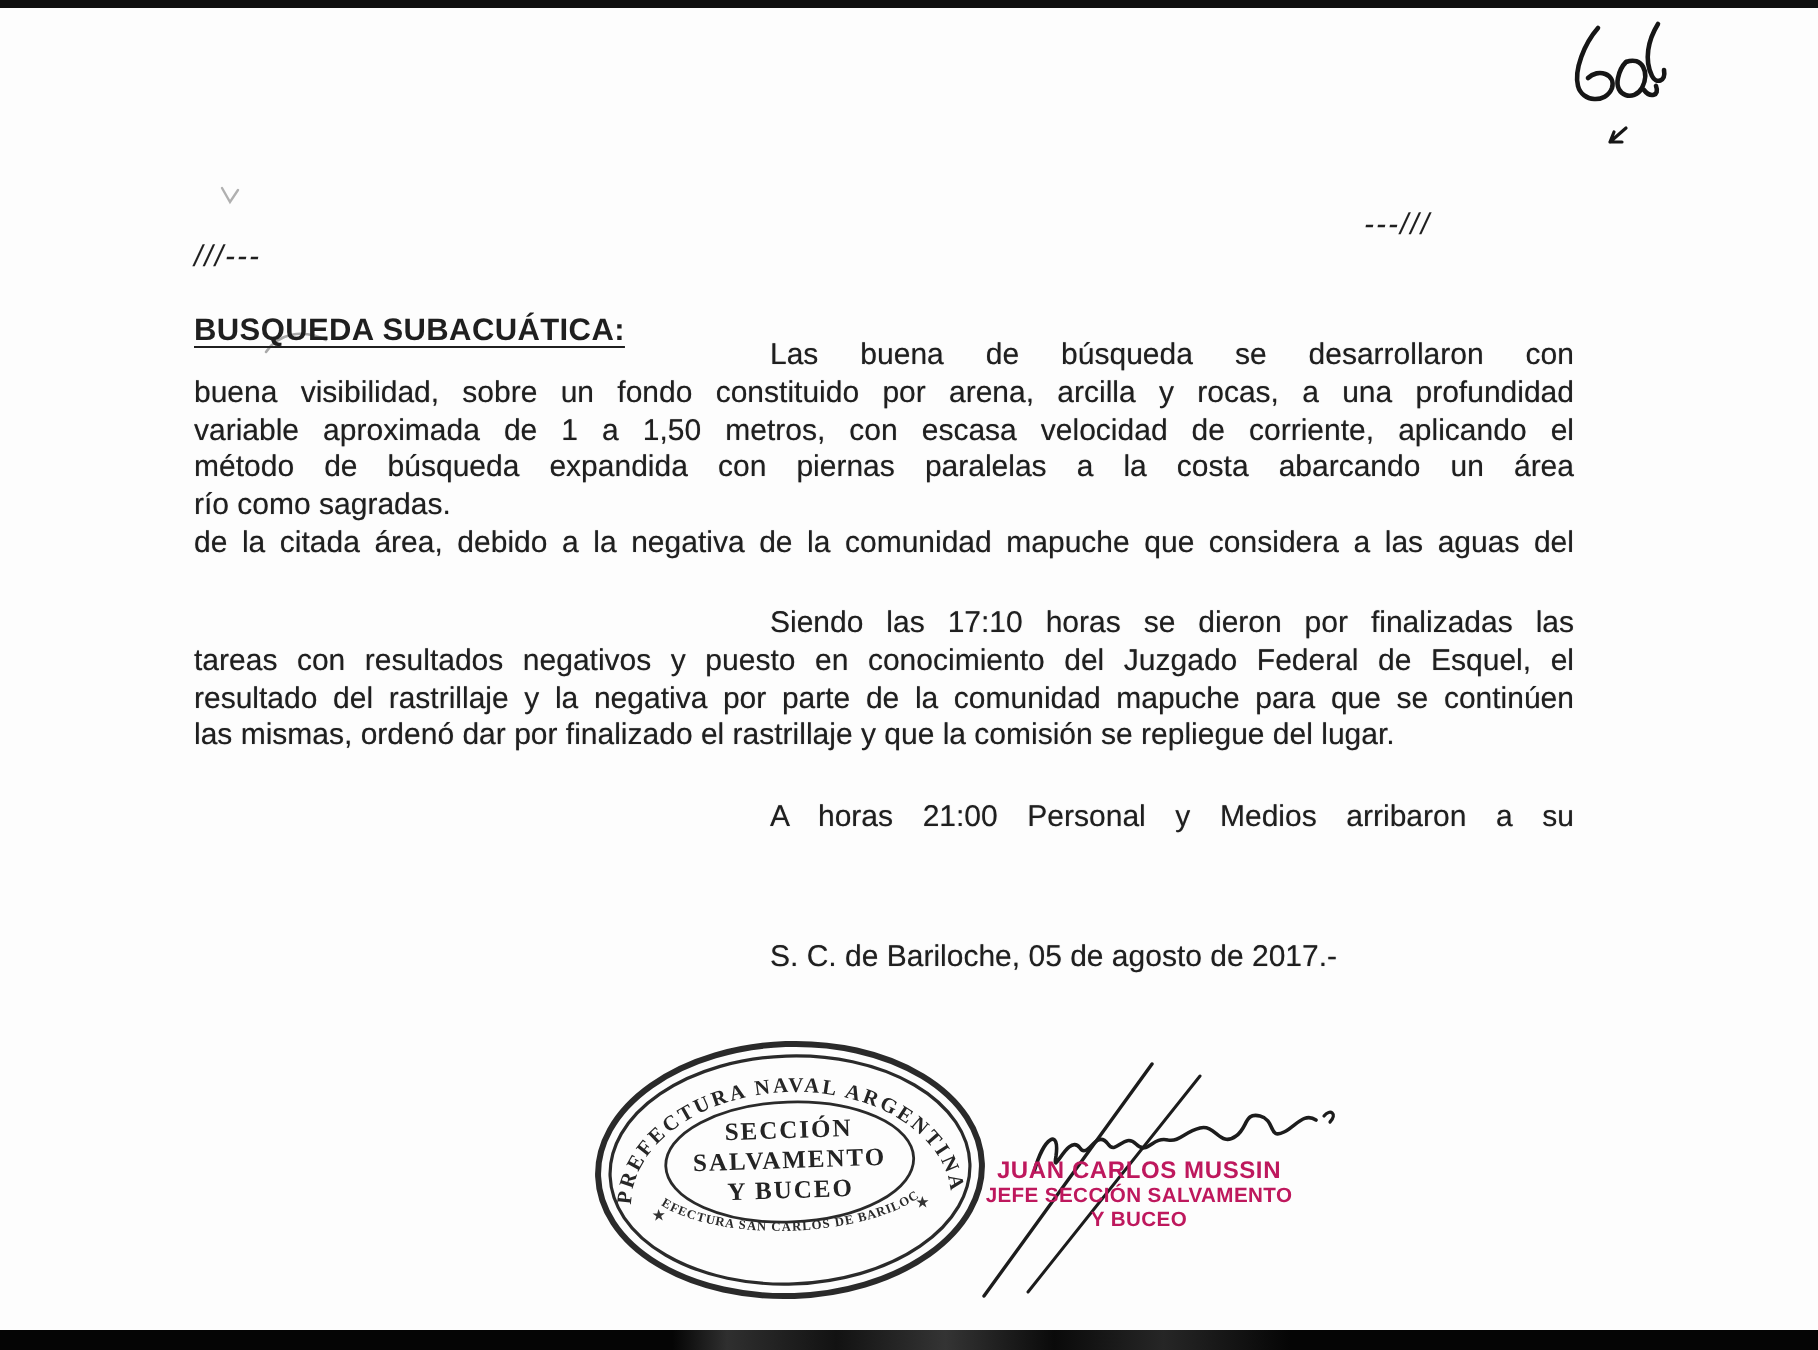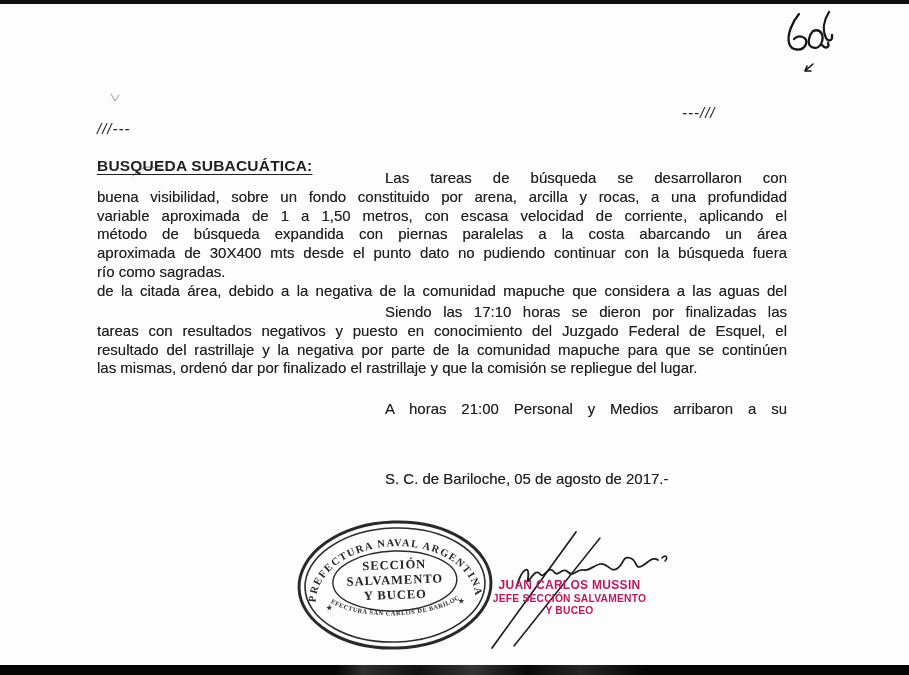--- a/index.html
+++ b/index.html
@@ -66,25 +66,24 @@
   <svg class="mark-squiggle" viewBox="0 0 55 25" fill="none" stroke="#666" stroke-width="1.3" stroke-linecap="round">
     <path d="M 8,16 C 14,7 26,4 38,10"></path>
   </svg>
 
   <div class="cont-top">---///</div>
   <div class="cont-left">///---</div>
 
   <div class="heading">BUSQUEDA SUBACUÁTICA:</div>
 
   <div class="para p1">
-    <div class="ln first">Las tareas de búsqueda se desarrollaron con</div>
+    <div class="ln first">Las buena de búsqueda se desarrollaron con</div>
     <div class="ln">buena visibilidad, sobre un fondo constituido por arena, arcilla y rocas, a una profundidad</div>
     <div class="ln">variable aproximada de 1 a 1,50 metros, con escasa velocidad de corriente, aplicando el</div>
     <div class="ln">método de búsqueda expandida con piernas paralelas a la costa abarcando un área</div>
-    <div class="ln">aproximada de 30X400 mts desde el punto dato no pudiendo continuar con la búsqueda fuera</div>
     <div class="ln plain">río como sagradas.</div>
     <div class="ln">de la citada área, debido a la negativa de la comunidad mapuche que considera a las aguas del</div>
   </div>
 
   <div class="para p2">
     <div class="ln first">Siendo las 17:10 horas se dieron por finalizadas las</div>
     <div class="ln">tareas con resultados negativos y puesto en conocimiento del Juzgado Federal de Esquel, el</div>
     <div class="ln">resultado del rastrillaje y la negativa por parte de la comunidad mapuche para que se continúen</div>
     <div class="ln plain">las mismas, ordenó dar por finalizado el rastrillaje y que la comisión se repliegue del lugar.</div>
   </div>

